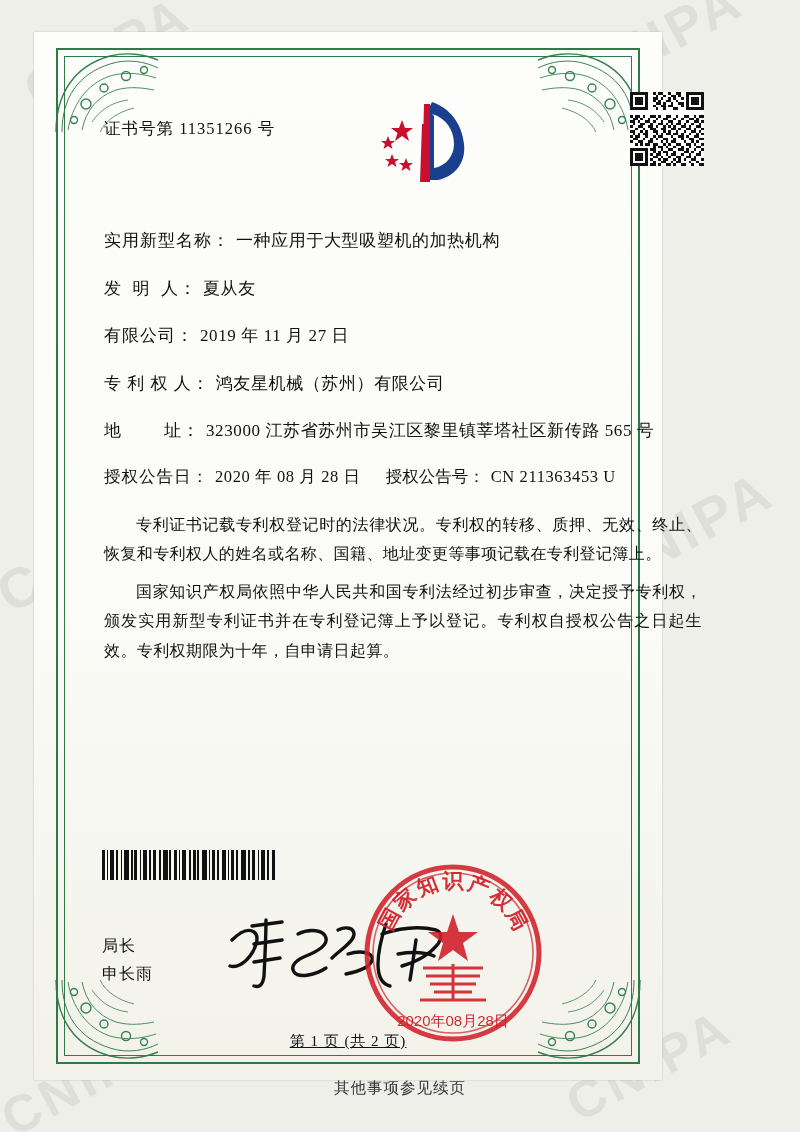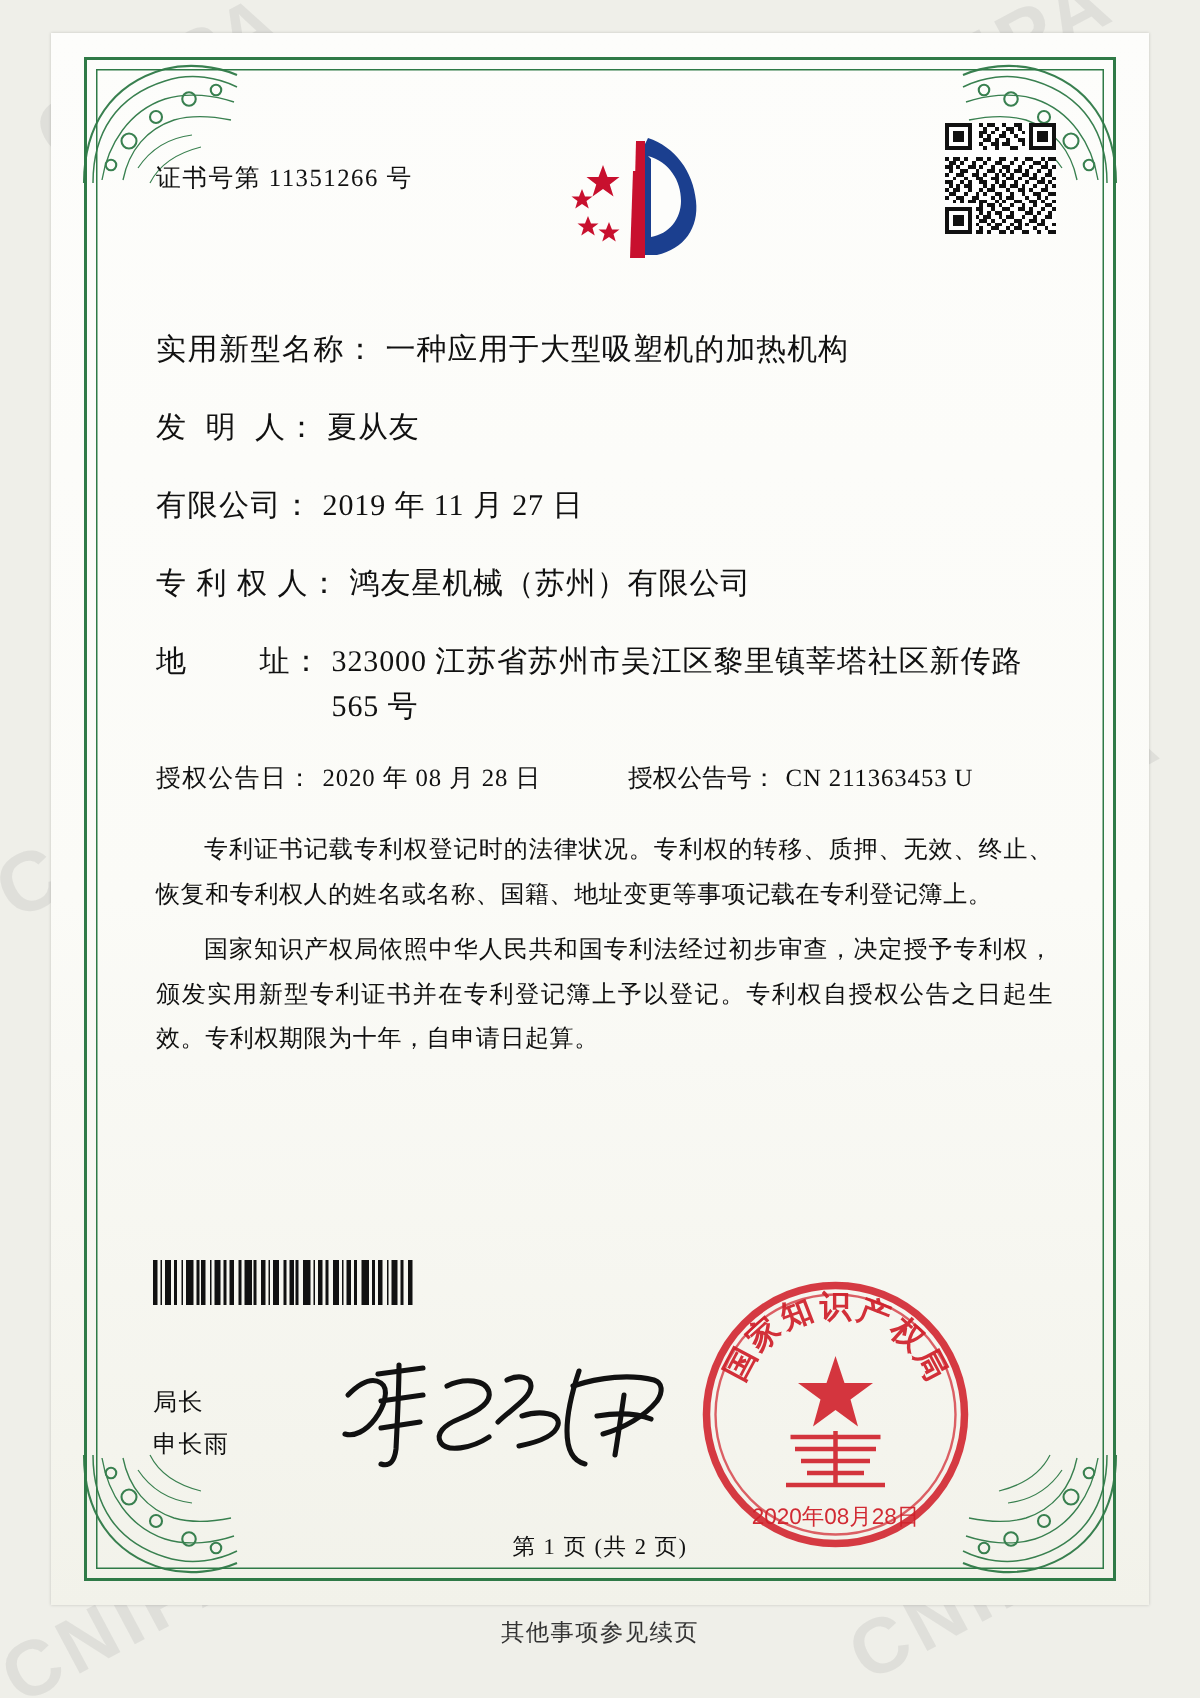--- a/index.html
+++ b/index.html
@@ -37,22 +37,22 @@
   .wm-cn{
     position:absolute;top:545px;left:300px;
     font-size:20px;color:rgba(150,150,150,0.22);
     font-family:"Liberation Sans","DejaVu Sans",sans-serif;
     letter-spacing:2px;
   }
 
   
   .paper{
     position:absolute;
-    left:34px;top:22px;
-    width:732px;height:1048px;
+    left:34px;top:32px;
+    width:628px;height:1048px;
     background:linear-gradient(180deg,#fdfdfb 0%,#fbfbf7 55%,#f2f2ea 100%);
     box-shadow:0 0 2px rgba(0,0,0,.18);
     z-index:2;
   }
   
   .border-outer{
     position:absolute;
     left:22px;top:16px;right:22px;bottom:16px;
     border:2px solid #2f7a47;
   }
@@ -108,40 +108,40 @@
     font-family:"DejaVu Serif","Liberation Serif",serif;
   }
 
   .fields{
     margin-top:36px;
     padding-left:12px;
   }
   .field{
     display:flex;
     align-items:baseline;
-    font-size:20px;
+    font-size:17px;
     color:#111;
     margin-bottom:22px;
     line-height:1.5;
   }
   .f-label{
     flex:0 0 auto;
     white-space:pre;
     letter-spacing:1px;
   }
   .f-value{
     margin-left:6px;
     letter-spacing:.6px;
   }
   .field-inline{
     display:flex;align-items:baseline;
     font-size:16.5px;color:#111;margin-bottom:22px;
   }
   .f-second{
-    margin-left:58px;
+    margin-left:25px;
     white-space:pre;
   }
 
   .para{
     margin-top:8px;
     padding-left:12px;
     padding-right:6px;
     font-size:16px;
     line-height:1.85;
     color:#111;
@@ -179,20 +179,21 @@
   }
   .seal svg{width:100%;height:100%;}
 
   .page-no{
     position:absolute;
     left:0;right:0;top:1000px;
     text-align:center;
     font-size:15px;color:#111;
     z-index:3;
     letter-spacing:1px;
+    text-decoration:underline;
   }
   .footnote{
     position:absolute;
     left:0;right:0;top:1078px;
     text-align:center;
     font-size:15.5px;color:#333;
     z-index:3;
     letter-spacing:1px;
   }
 </style>

